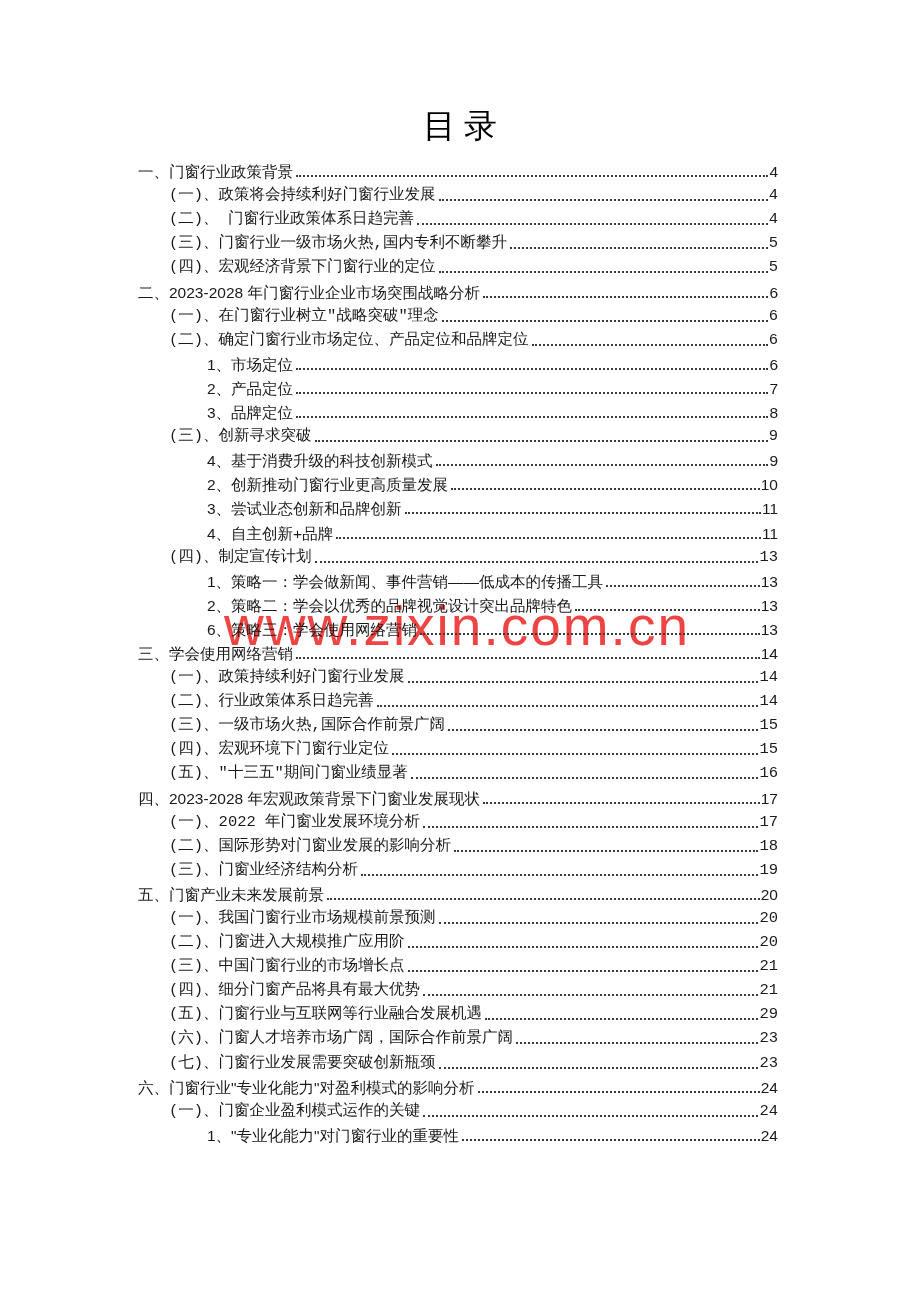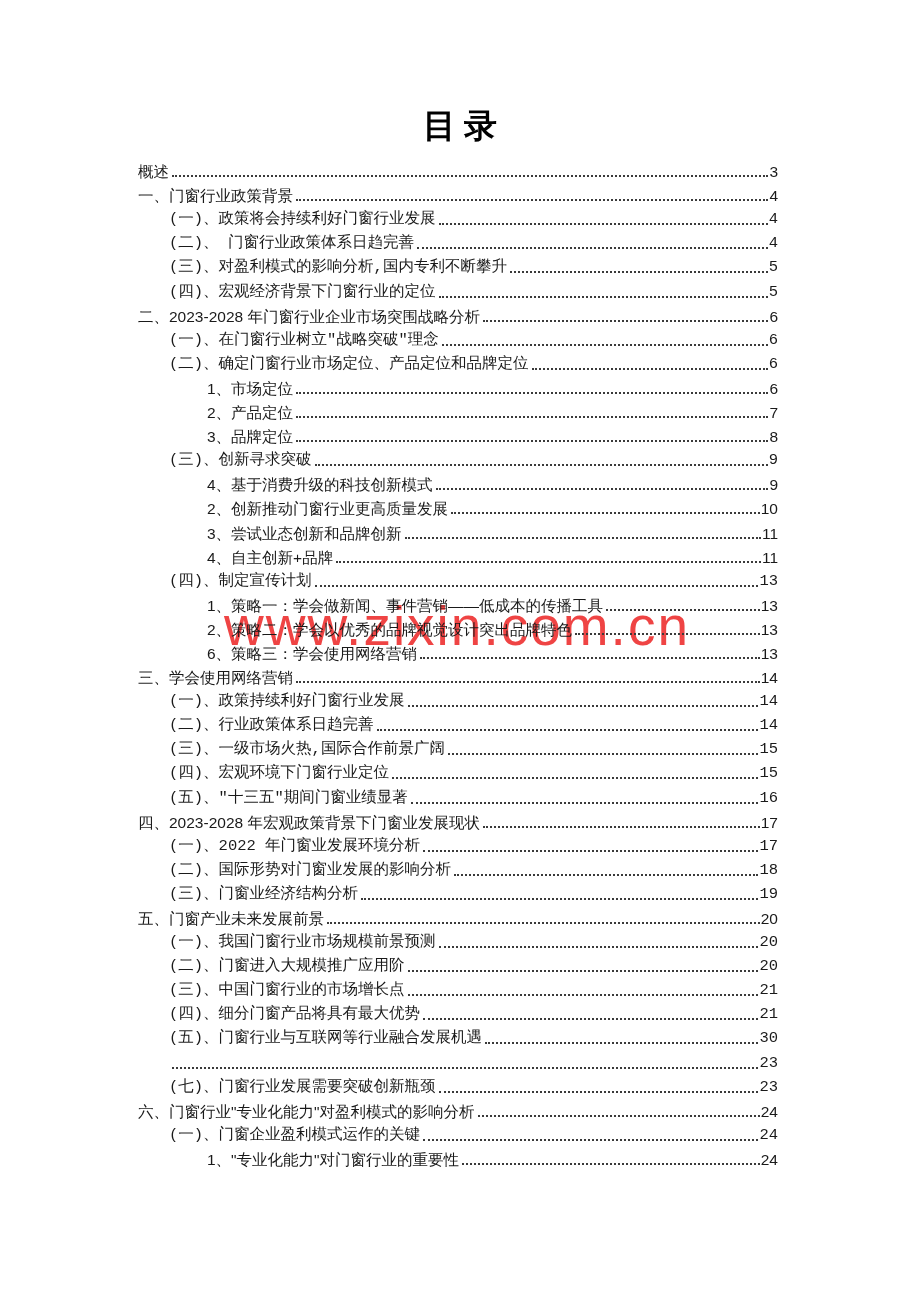--- a/index.html
+++ b/index.html
@@ -31,21 +31,21 @@
   .doc-title {
     position: absolute;
     top: 104px;
     left: 0;
     width: 920px;
     z-index: 2;
     margin: 0;
     text-align: center;
     font-size: 33px;
     line-height: 44px;
-    font-weight: 700;
+    font-weight: 400;
     letter-spacing: 8px;
     text-indent: 8px;
     color: #000000;
   }
   .toc {
     position: absolute;
     left: 138px;
     top: 158px;
     width: 640px;
     z-index: 2;
@@ -80,41 +80,36 @@
 <body>
 
 <div class="page">
 
   <div class="watermark">www.zixin.com.cn</div>
 
   <h1 class="doc-title">目录</h1>
 
   <div class="toc">
       <div class="toc-row">
-      <span class="toc-label">概述</span>
-      <span class="dots"></span>
-      <span class="toc-page">3</span>
-    </div>
-      <div class="toc-row">
       <span class="toc-label">一、门窗行业政策背景</span>
       <span class="dots"></span>
       <span class="toc-page">4</span>
     </div>
       <div class="toc-row lv1">
       <span class="toc-label">(一)、政策将会持续利好门窗行业发展</span>
       <span class="dots"></span>
       <span class="toc-page">4</span>
     </div>
       <div class="toc-row lv1">
       <span class="toc-label">(二)、 门窗行业政策体系日趋完善</span>
       <span class="dots"></span>
       <span class="toc-page">4</span>
     </div>
       <div class="toc-row lv1">
-      <span class="toc-label">(三)、对盈利模式的影响分析,国内专利不断攀升</span>
+      <span class="toc-label">(三)、门窗行业一级市场火热,国内专利不断攀升</span>
       <span class="dots"></span>
       <span class="toc-page">5</span>
     </div>
       <div class="toc-row lv1">
       <span class="toc-label">(四)、宏观经济背景下门窗行业的定位</span>
       <span class="dots"></span>
       <span class="toc-page">5</span>
     </div>
       <div class="toc-row">
       <span class="toc-label">二、2023-2028 年门窗行业企业市场突围战略分析</span>
@@ -262,23 +257,24 @@
       <span class="toc-page">21</span>
     </div>
       <div class="toc-row lv1">
       <span class="toc-label">(四)、细分门窗产品将具有最大优势</span>
       <span class="dots"></span>
       <span class="toc-page">21</span>
     </div>
       <div class="toc-row lv1">
       <span class="toc-label">(五)、门窗行业与互联网等行业融合发展机遇</span>
       <span class="dots"></span>
-      <span class="toc-page">30</span>
-    </div>
-      <div class="toc-row lv1">
+      <span class="toc-page">29</span>
+    </div>
+      <div class="toc-row lv1">
+      <span class="toc-label">(六)、门窗人才培养市场广阔，国际合作前景广阔</span>
       <span class="dots"></span>
       <span class="toc-page">23</span>
     </div>
       <div class="toc-row lv1">
       <span class="toc-label">(七)、门窗行业发展需要突破创新瓶颈</span>
       <span class="dots"></span>
       <span class="toc-page">23</span>
     </div>
       <div class="toc-row">
       <span class="toc-label">六、门窗行业"专业化能力"对盈利模式的影响分析</span>

